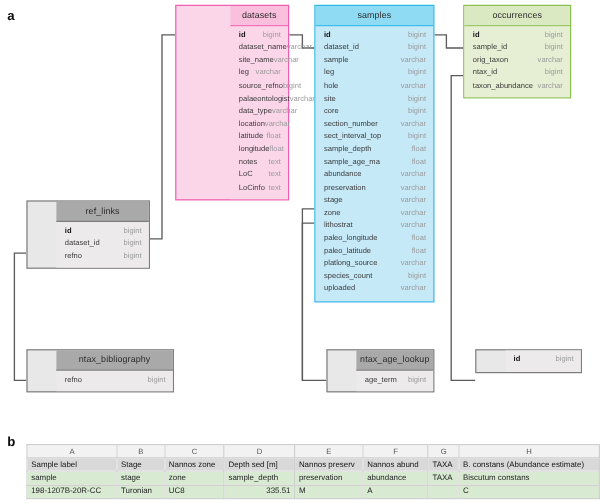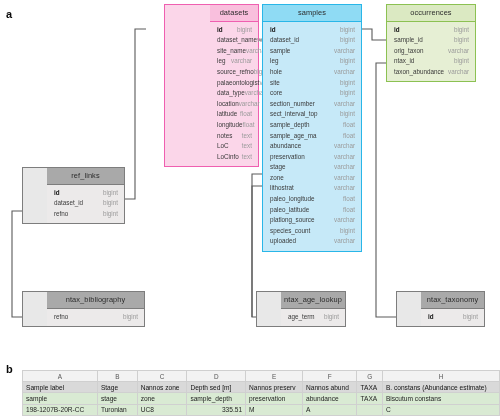--- a/index.html
+++ b/index.html
@@ -139,21 +139,21 @@
 
       <path d="M362,29 L372,29 L372,40 L386,40"></path>
 
       <path d="M262,174 L252,174 L252,317 L272,317"></path>
       <path d="M262,186 L252,186 L252,317"></path>
 
       <path d="M386,63 L376,63 L376,317 L396,317"></path>
     </g>
   </svg>
 
-  <div class="tbl pink" style="left:164px; top:4px; width:95px;padding-left:45px;">
+  <div class="tbl pink" style="left:146px; top:4px; width:95px;padding-left:45px;">
     <div class="tbl-title">datasets</div>
     <div class="tbl-body">
       <div class="fld pk">
           <span class="fname">id</span>
           <span class="ftype">bigint</span>
         </div>
       <div class="fld">
           <span class="fname">dataset_name</span>
           <span class="ftype">varchar</span>
         </div>
@@ -341,32 +341,31 @@
   <div class="tbl grey" style="left:22px; top:291px; width:123px;">
     <div class="tbl-title">ntax_bibliography</div>
     <div class="tbl-body">
       <div class="fld">
           <span class="fname">refno</span>
           <span class="ftype">bigint</span>
         </div>
     </div>
   </div>
 
-  <div class="tbl grey" style="left:256px; top:291px; width:90px;">
+  <div class="tbl grey" style="left:272px; top:291px; width:90px;">
     <div class="tbl-title">ntax_age_lookup</div>
     <div class="tbl-body">
       <div class="fld">
           <span class="fname">age_term</span>
           <span class="ftype">bigint</span>
         </div>
     </div>
   </div>
 
   <div class="tbl grey" style="left:396px; top:291px; width:89px;">
-    <div class="tbl-title">ntax_taxonomy</div>
     <div class="tbl-body">
       <div class="fld pk">
           <span class="fname">id</span>
           <span class="ftype">bigint</span>
         </div>
     </div>
   </div>
 
 </div>
 

